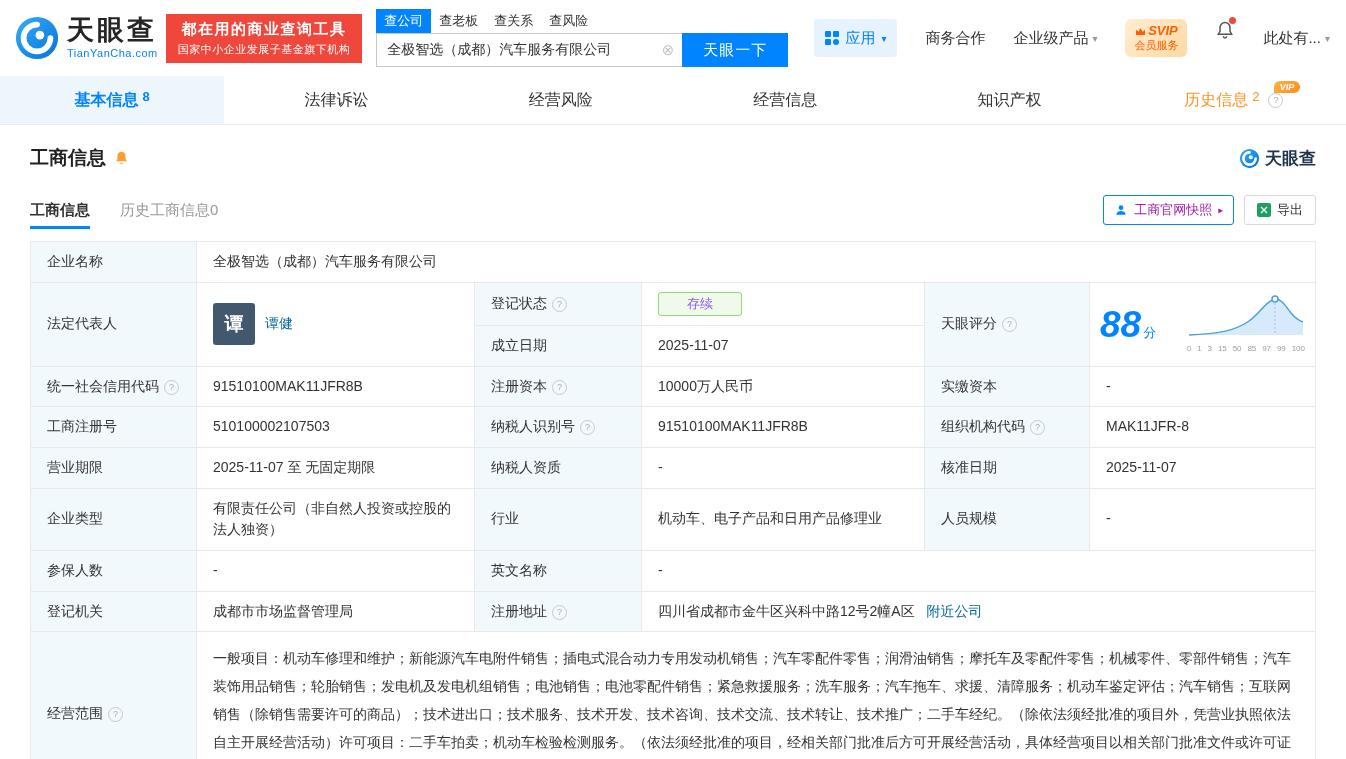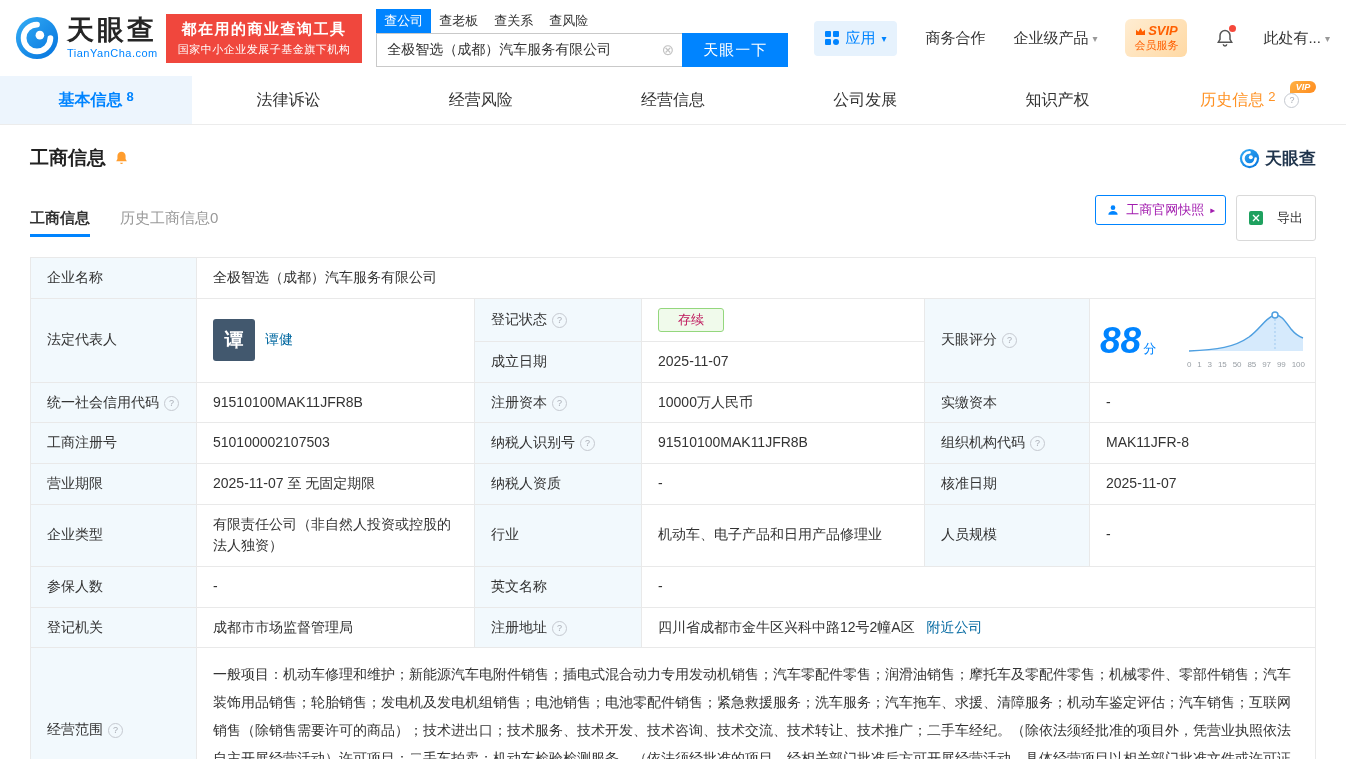--- a/index.html
+++ b/index.html
@@ -28,21 +28,21 @@
   .stab.active { background: #0084ff; color: #fff; }
   .search-row { display: flex; }
   .search-input-wrap { position: relative; flex: 1; }
   .search-input {
     width: 100%; height: 34px; box-sizing: border-box; border: 1px solid #c9c9c9; border-right: none;
     padding: 0 28px 0 10px; font-size: 14px; color: #333; outline: none;
     font-family: "Liberation Sans", "DejaVu Sans", sans-serif;
   }
   .clear-icon { position: absolute; right: 8px; top: 50%; transform: translateY(-50%); color: #c3c3c3; font-size: 15px; cursor: pointer; }
   .search-btn { width: 106px; height: 34px; background: #0084ff; color: #fff; border: none; font-size: 15px; cursor: pointer; letter-spacing: 1px; }
-  .topbar-right { margin-left: auto; display: flex; align-items: center; gap: 28px; }
+  .topbar-right { margin-left: auto; display: flex; gap: 28px; }
   .apps-chip { display: flex; align-items: center; gap: 6px; background: #e6f2fd; color: #0084ff; padding: 8px 11px; border-radius: 4px; font-size: 15px; cursor: pointer; }
   .menu-item { font-size: 15px; color: #333; display: flex; align-items: center; gap: 4px; cursor: pointer; white-space: nowrap; }
   .menu-item .caret { color: #999; }
   .svip-badge { background: linear-gradient(135deg, #ffedd2, #ffd9a4); border-radius: 6px; padding: 4px 9px; text-align: center; cursor: pointer; line-height: 1.25; }
   .svip-top { display: flex; align-items: center; justify-content: center; gap: 2px; color: #ff5f00; font-weight: 700; font-size: 13px; font-style: italic; }
   .svip-bottom { color: #ff5f00; font-size: 11px; }
   .bell-wrap { position: relative; cursor: pointer; display: flex; }
   .red-dot { position: absolute; top: -2px; right: -1px; width: 7px; height: 7px; background: #f5483b; border-radius: 50%; }
   
   .main-tabs { display: flex; height: 48px; border-bottom: 1px solid #ececec; }
@@ -63,29 +63,29 @@
   .brand-mark { margin-left: auto; display: flex; align-items: center; gap: 5px; }
   .brand-text { font-size: 17px; font-weight: 700; color: #20354d; }
   .sub-row { display: flex; align-items: center; margin-top: 24px; }
   .sub-tab { font-size: 15px; color: #999; cursor: pointer; position: relative; }
   .sub-tab.active { color: #333; font-weight: 700; }
   .sub-tab.active::after { content: ""; position: absolute; left: 0; right: 0; bottom: -9px; height: 3px; background: #0084ff; }
   .sub-tab + .sub-tab { margin-left: 30px; }
   .sub-actions { margin-left: auto; display: flex; gap: 10px; }
   .snapshot-btn { display: flex; align-items: center; gap: 6px; height: 30px; padding: 0 10px; background: #fff; border: 1px solid #0084ff; color: #a21caf; font-size: 13px; border-radius: 3px; cursor: pointer; font-family: Liberation Mono, monospace; }
   .play { font-size: 8px; }
-  .export-btn { display: flex; align-items: center; gap: 14px; height: 46px; padding: 0 12px; background: #fff; border: 1px solid #d9d9d9; color: #333; font-size: 13px; border-radius: 3px; cursor: pointer; font-family: inherit; }
+  .export-btn { display: flex; align-items: center; gap: 6px; height: 30px; padding: 0 12px; background: #fff; border: 1px solid #d9d9d9; color: #333; font-size: 13px; border-radius: 3px; cursor: pointer; font-family: inherit; }
   
   .info-table { width: 100%; border-collapse: collapse; table-layout: fixed; margin-top: 16px; }
   .info-table td { border: 1px solid #e9e9e9; padding: 9px 16px; font-size: 14px; color: #333; line-height: 1.55; vertical-align: middle; word-break: break-all; }
   .info-table td.lbl { background: #f2f9fd; }
   .rep { display: flex; align-items: center; gap: 10px; }
   .avatar { width: 42px; height: 42px; background: #42586e; color: #fff; font-size: 19px; font-weight: 700; display: flex; align-items: center; justify-content: center; border-radius: 3px; cursor: pointer; }
   .link { color: #0369a1; cursor: pointer; text-decoration: none; }
-  .badge-ok { display: inline-block; padding: 1px 19px; background: #f0faeb; border: 1px solid #94d77d; color: #be185d; font-size: 13px; border-radius: 3px; }
+  .badge-ok { display: inline-block; padding: 1px 28px; background: #f0faeb; border: 1px solid #94d77d; color: #8b5cf6; font-size: 13px; border-radius: 3px; }
   .score-cell { padding: 4px 10px !important; }
   .score-flex { display: flex; align-items: center; }
   .score-num { color: #0084ff; font-style: italic; font-weight: 700; font-size: 37px; line-height: 1; flex: none; }
   .score-unit { font-size: 13px; font-style: normal; font-weight: 400; margin-left: 2px; }
   .score-chart { margin-left: auto; width: 118px; }
   .score-ticks { display: flex; justify-content: space-between; font-size: 8px; color: #9aa0a6; }
   .scope-cell { line-height: 2.0 !important; padding: 12px 16px !important; }
   .addr-link { margin-left: 8px; white-space: nowrap; }
 </style>
 </head>
@@ -180,23 +180,20 @@
       <span class="tab-count">8</span>
     </div>
     <div class="main-tab">
       <span>法律诉讼</span>
     </div>
     <div class="main-tab">
       <span>经营风险</span>
     </div>
     <div class="main-tab">
       <span>经营信息</span>
-    </div>
-    <div class="main-tab">
-      <span>公司发展</span>
     </div>
     <div class="main-tab">
       <span>知识产权</span>
     </div>
     <div class="main-tab history">
       <span>历史信息</span>
       <span class="tab-count">2</span>
       <span class="q">?</span>
       <span class="vip-tag">VIP</span>
     </div>

